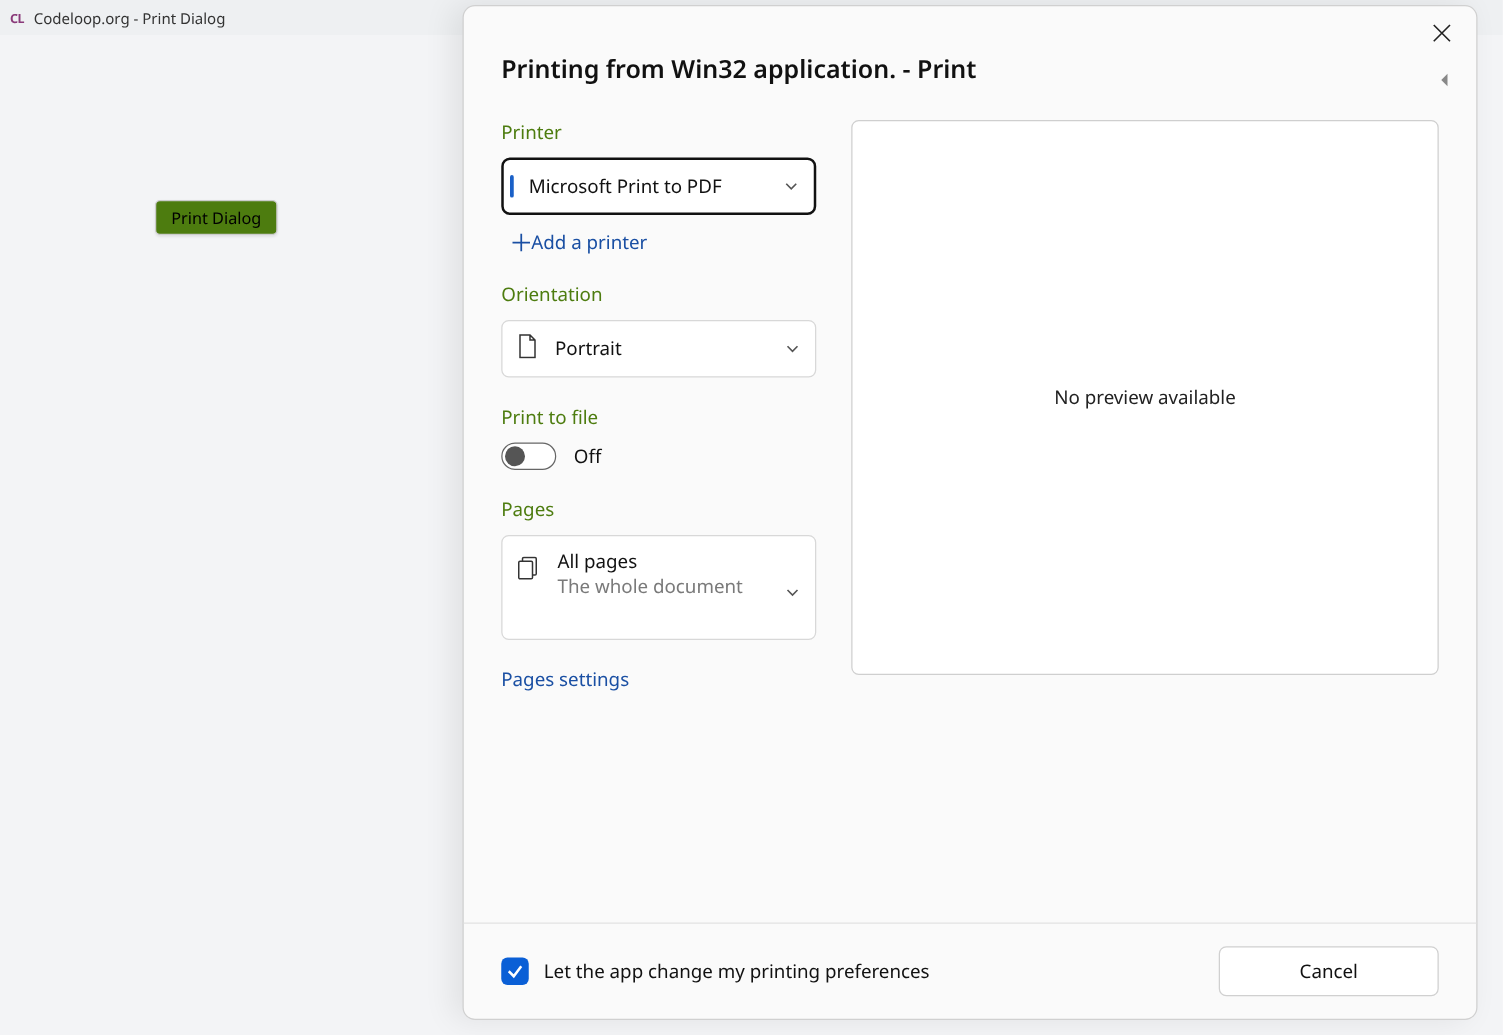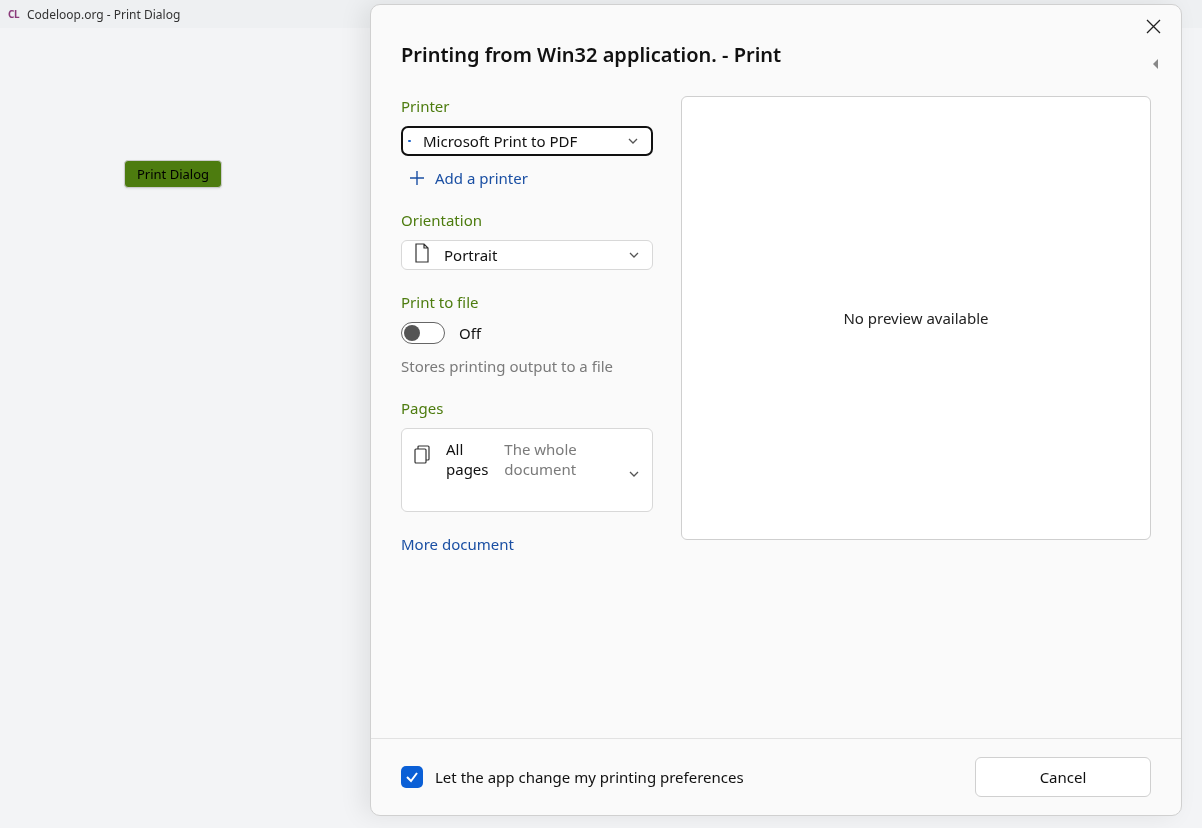--- a/index.html
+++ b/index.html
@@ -20,39 +20,39 @@
     .pd-title { font-size: 20px; font-weight: 600; color: #111; flex: 0 0 auto; }
 
     .pd-preview-controls { position: absolute; top: 48px; left: 780px; display: flex; align-items: center; gap: 92px; }
     .pd-preview-controls .nav { color: #777; cursor: default; }
 
     .pd-body { display: flex; padding: 28px 30px 0 30px; gap: 28px; flex: 1; min-height: 0; }
 
     .pd-left { width: 252px; flex: 0 0 252px; display: flex; flex-direction: column; gap: 22px; }
     .section-label { font-size: 15px; color: #4d7c0f; margin-bottom: 10px; }
 
-    .select { background: #fff; border: 1px solid #d8d8d8; border-radius: 6px; height: 30px; display: flex; align-items: center; padding: 0 12px; position: relative; cursor: pointer; }
+    .select { background: #fff; border: 1px solid #d8d8d8; border-radius: 6px; height: 46px; display: flex; align-items: center; padding: 0 12px; position: relative; cursor: pointer; }
     .select .chev { position: absolute; right: 12px; color: #555; }
     .select-primary { border: 2px solid #111; border-radius: 7px; }
     .select-primary::before { content: ""; position: absolute; left: 5px; top: 12px; bottom: 12px; width: 3px; background: #1a60c7; border-radius: 2px; }
     .select-primary .select-text { margin-left: 8px; font-size: 15px; }
     .select .select-text { font-size: 15px; color: #111; }
     .select .lead-icon { margin-right: 14px; color: #333; }
 
-    .add-printer { display: flex; align-items: center; gap: 10px; color: #1a4fa3; font-size: 15px; cursor: pointer; padding: 2px 0 0 8px; margin-top: 10px; }
+    .add-printer { display: flex; align-items: center; color: #1a4fa3; font-size: 15px; cursor: pointer; padding: 2px 0 0 8px; margin-top: 10px; }
 
     .toggle-row { display: flex; align-items: center; gap: 14px; }
     .toggle { width: 44px; height: 22px; border-radius: 11px; border: 1px solid #666; background: #fff; position: relative; cursor: pointer; }
     .toggle .knob { position: absolute; left: 2px; top: 2px; width: 16px; height: 16px; border-radius: 50%; background: #555; }
     .toggle-label { font-size: 15px; color: #111; }
     .hint { font-size: 15px; color: #7a7a7a; margin-top: 12px; }
 
     .pages-select { height: 84px; padding: 10px 12px; align-items: flex-start; }
     .pages-select .lead-icon { margin-top: 6px; }
-    .pages-select .stack { display: flex; }
+    .pages-select .stack { display: flex; flex-direction: column; }
     .pages-select .main { font-size: 15px; color: #111; }
     .pages-select .sub { font-size: 15px; color: #7a7a7a; line-height: 1.35; }
     .pages-select .chev { top: 34px; }
 
     .more-settings { color: #1a4fa3; font-size: 15px; cursor: pointer; }
 
     .pd-preview { flex: 1; background: #fff; border: 1px solid #cfcfcf; border-radius: 6px; display: flex; align-items: center; justify-content: center; color: #222; font-size: 15px; height: 444px; }
 
     .pd-footer { border-top: 1px solid #e2e2e2; padding: 18px 30px; display: flex; align-items: center; gap: 14px; }
     .check-row { display: flex; align-items: center; gap: 12px; flex: 1; }
@@ -131,21 +131,20 @@
       </div>
 
       <div>
         <div class="section-label">Print to file</div>
         <div class="toggle-row">
           <div class="toggle">
               <div class="knob"></div>
             </div>
           <span class="toggle-label">Off</span>
         </div>
-        <div class="hint">Stores printing output to a file</div>
       </div>
 
       <div>
         <div class="section-label">Pages</div>
         <div class="select pages-select">
           <span class="lead-icon">
             <svg width="18" height="20" viewBox="0 0 18 20">
                 <rect x="4" y="1" width="11" height="14" rx="1" fill="none" stroke="#333" stroke-width="1.2"></rect>
                 <rect x="1" y="4" width="11" height="14" rx="1" fill="#fff" stroke="#333" stroke-width="1.2"></rect>
               </svg>
@@ -155,21 +154,21 @@
             <span class="sub">The whole document</span>
           </span>
           <span class="chev">
             <svg width="12" height="12" viewBox="0 0 12 12">
                 <path d="M2 4 L6 8 L10 4" stroke="#555" stroke-width="1.3" fill="none"></path>
               </svg>
           </span>
         </div>
       </div>
 
-      <div class="more-settings">More document</div>
+      <div class="more-settings">Pages settings</div>
     </div>
 
     <div class="pd-preview">
       <span>No preview available</span>
     </div>
   </div>
 
   <div class="pd-footer">
     <div class="check-row">
       <div class="checkbox">

